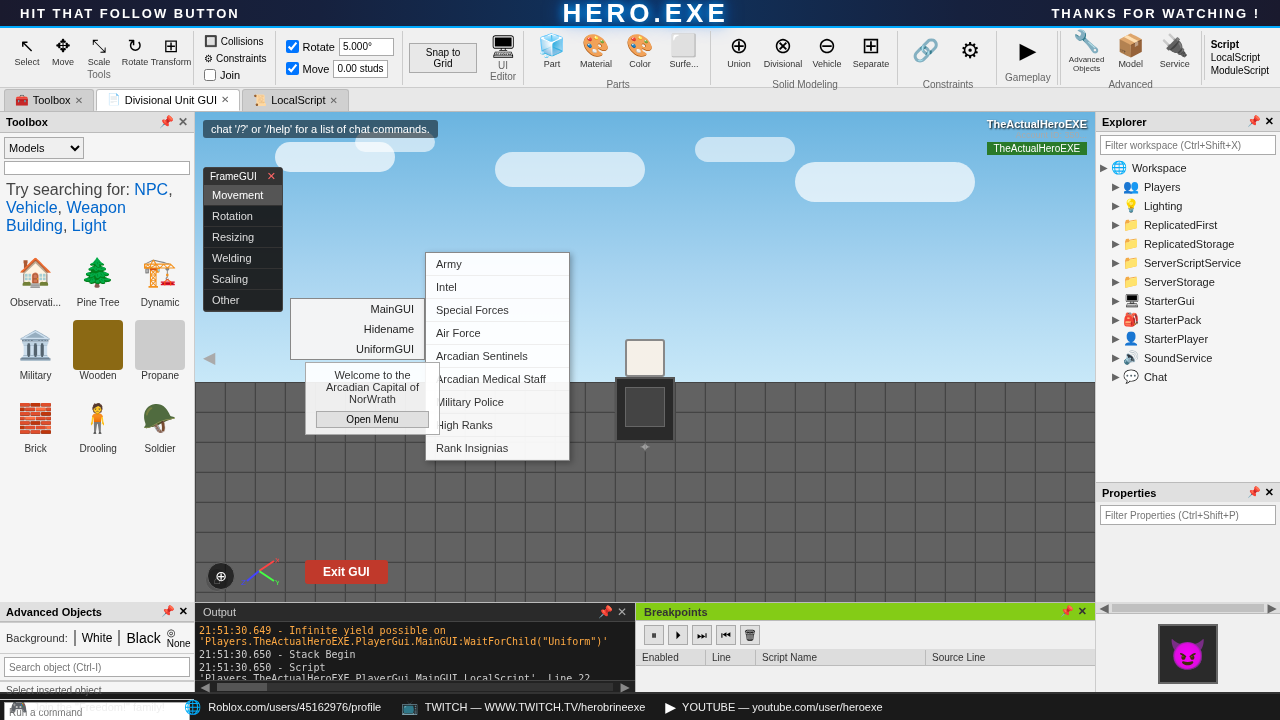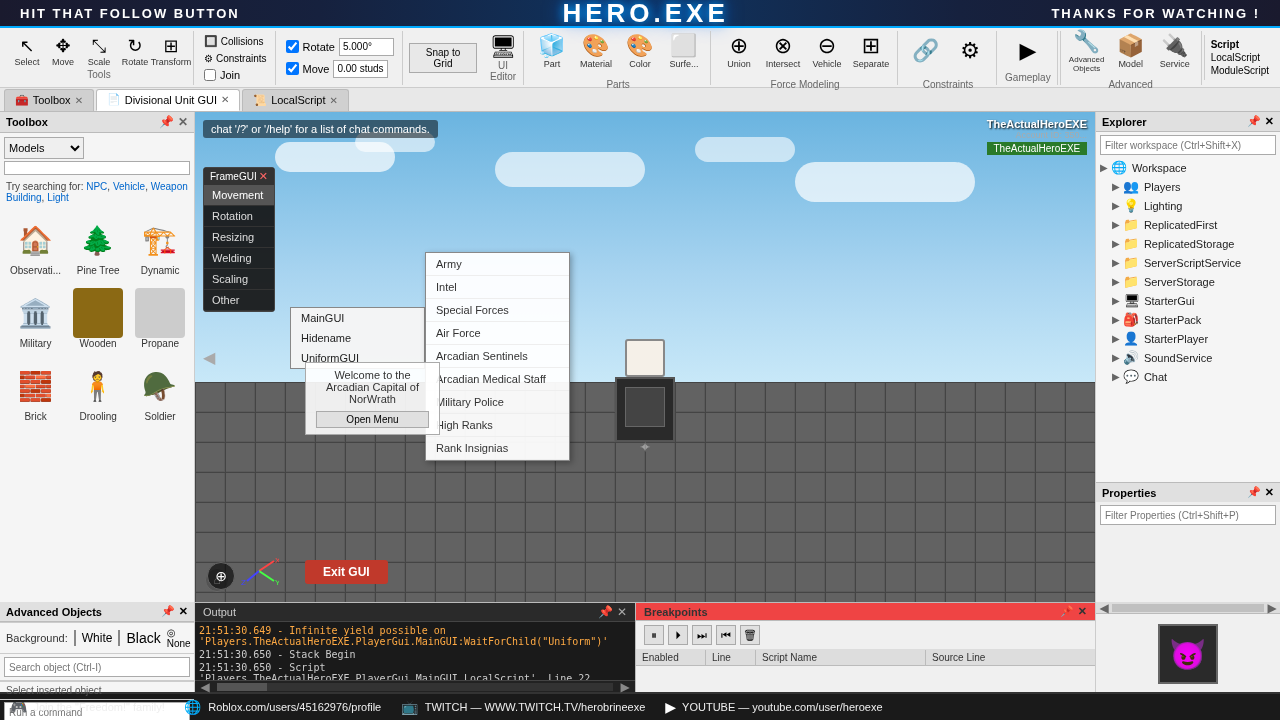--- a/index.html
+++ b/index.html
@@ -86,21 +86,21 @@
       display: flex; align-items: center; justify-content: space-between; font-size: 11px; font-weight: bold;
     }
     .panel-header-actions { display: flex; gap: 4px; }
     .panel-action { cursor: pointer; font-size: 12px; color: #666; }
 
     .toolbox-search { padding: 4px; }
     .toolbox-search-row { display: flex; gap: 2px; flex-direction: column; }
     .toolbox-dropdown { width: 80px; height: 22px; font-size: 11px; border: 1px solid #aaa; }
     .toolbox-search-input { flex: 1; height: 22px; border: 1px solid #aaa; padding: 0 4px; font-size: 11px; }
 
-    .toolbox-try { padding: 2px 6px; font-size: 10px; color: #444; }
+    .toolbox-try { padding: 2px 6px; font-size: 16px; color: #444; }
     .toolbox-try a { color: #0066cc; text-decoration: none; }
 
     .toolbox-grid { display: grid; grid-template-columns: repeat(3, 1fr); gap: 4px; padding: 6px; overflow-y: auto; }
     .toolbox-item { display: flex; flex-direction: column; align-items: center; cursor: pointer; padding: 4px; border-radius: 3px; }
     .toolbox-item-img { width: 50px; height: 50px; display: flex; align-items: center; justify-content: center; font-size: 28px; }
     .toolbox-item-label { font-size: 10px; text-align: center; color: #333; }
 
     
     .viewport {
       flex: 1; position: relative; overflow: hidden;
@@ -118,21 +118,21 @@
 
     
     .viewport-user {
       position: absolute; top: 6px; right: 8px; text-align: right;
     }
     .viewport-username { color: #fff; font-size: 11px; font-weight: bold; text-shadow: 1px 1px 2px #000; }
 
     
     .frame-gui {
       position: absolute; top: 55px; left: 8px; background: rgba(20,20,20,0.92);
-      border: 1px solid #444; border-radius: 3px; width: 72px;
+      border: 1px solid #444; border-radius: 3px; width: 80px;
     }
     .frame-gui-header {
       background: #333; color: #fff; font-size: 10px; padding: 2px 6px;
       display: flex; align-items: center; justify-content: space-between;
     }
     .frame-gui-close { cursor: pointer; color: #f66; font-size: 11px; }
     .frame-gui-item {
       padding: 4px 8px; color: #ddd; font-size: 11px; cursor: pointer;
       border-bottom: 1px solid #333;
     }
@@ -238,21 +238,21 @@
     .output-header-actions { display: flex; gap: 4px; }
     .output-action { cursor: pointer; color: #aaa; font-size: 12px; }
     .output-content { flex: 1; overflow-y: auto; padding: 2px 4px; }
     .output-line { font-size: 10px; color: #cccccc; padding: 1px 0; font-family: monospace; }
     .output-line.warn { color: #ffaa44; }
 
     .breakpoints-panel {
       width: 460px; background: #f0f0f0; border-left: 1px solid #bbb; display: flex; flex-direction: column;
     }
     .breakpoints-header {
-      background: #ef4444; padding: 2px 8px; font-size: 11px; color: #333; font-weight: bold;
+      background: #84cc16; padding: 2px 8px; font-size: 11px; color: #333; font-weight: bold;
       display: flex; align-items: center; justify-content: space-between; border-bottom: 1px solid #bbb;
     }
     .breakpoints-toolbar { display: flex; gap: 4px; padding: 4px 8px; border-bottom: 1px solid #ddd; }
     .bp-btn { width: 20px; height: 20px; background: #e0e0e0; border: 1px solid #aaa; cursor: pointer; font-size: 11px; display: flex; align-items: center; justify-content: center; }
     .bp-table-header { display: flex; background: #ddd; border-bottom: 1px solid #bbb; }
     .bp-col-enabled { width: 70px; padding: 2px 6px; font-size: 10px; color: #333; border-right: 1px solid #bbb; }
     .bp-col-line { width: 50px; padding: 2px 6px; font-size: 10px; color: #333; border-right: 1px solid #bbb; }
     .bp-col-script { flex: 1; padding: 2px 6px; font-size: 10px; color: #333; border-right: 1px solid #bbb; }
     .bp-col-source { flex: 1; padding: 2px 6px; font-size: 10px; color: #333; }
 
@@ -386,32 +386,32 @@
   </div>
 
   <div class="toolbar-group">
     <div class="toolbar-icons">
       <div class="toolbar-big-btn">
           <span class="big-icon">⊕</span>
           <span class="big-label">Union</span>
         </div>
       <div class="toolbar-big-btn">
           <span class="big-icon">⊗</span>
-          <span class="big-label">Intersect</span>
+          <span class="big-label">Divisional</span>
         </div>
       <div class="toolbar-big-btn">
           <span class="big-icon">⊖</span>
           <span class="big-label">Vehicle</span>
         </div>
       <div class="toolbar-big-btn">
           <span class="big-icon">⊞</span>
           <span class="big-label">Separate</span>
         </div>
     </div>
-    <span class="toolbar-group-label">Force Modeling</span>
+    <span class="toolbar-group-label">Solid Modeling</span>
   </div>
 
   <div class="toolbar-group">
     <div class="toolbar-icons">
       <div class="toolbar-big-btn">
           <span class="big-icon">🔗</span>
         </div>
       <div class="toolbar-big-btn">
           <span class="big-icon">⚙</span>
         </div>
@@ -577,21 +577,21 @@
         <span class="frame-gui-close">✕</span>
       </div>
       <div class="frame-gui-item active">Movement</div>
       <div class="frame-gui-item">Rotation</div>
       <div class="frame-gui-item">Resizing</div>
       <div class="frame-gui-item">Welding</div>
       <div class="frame-gui-item">Scaling</div>
       <div class="frame-gui-item">Other</div>
     </div>
 
-    <div class="submenu-panel2" style="top:195px;left:95px;">
+    <div class="submenu-panel2" style="top:186px;left:95px;text-align:right;">
       <div class="submenu2-item">MainGUI</div>
       <div class="submenu2-item">Hidename</div>
       <div class="submenu2-item">UniformGUI</div>
     </div>
 
     <div class="submenu-panel" style="top:140px;left:230px;">
       <div class="submenu-item">Army</div>
       <div class="submenu-item">Intel</div>
       <div class="submenu-item">Special Forces</div>
       <div class="submenu-item">Air Force</div>

